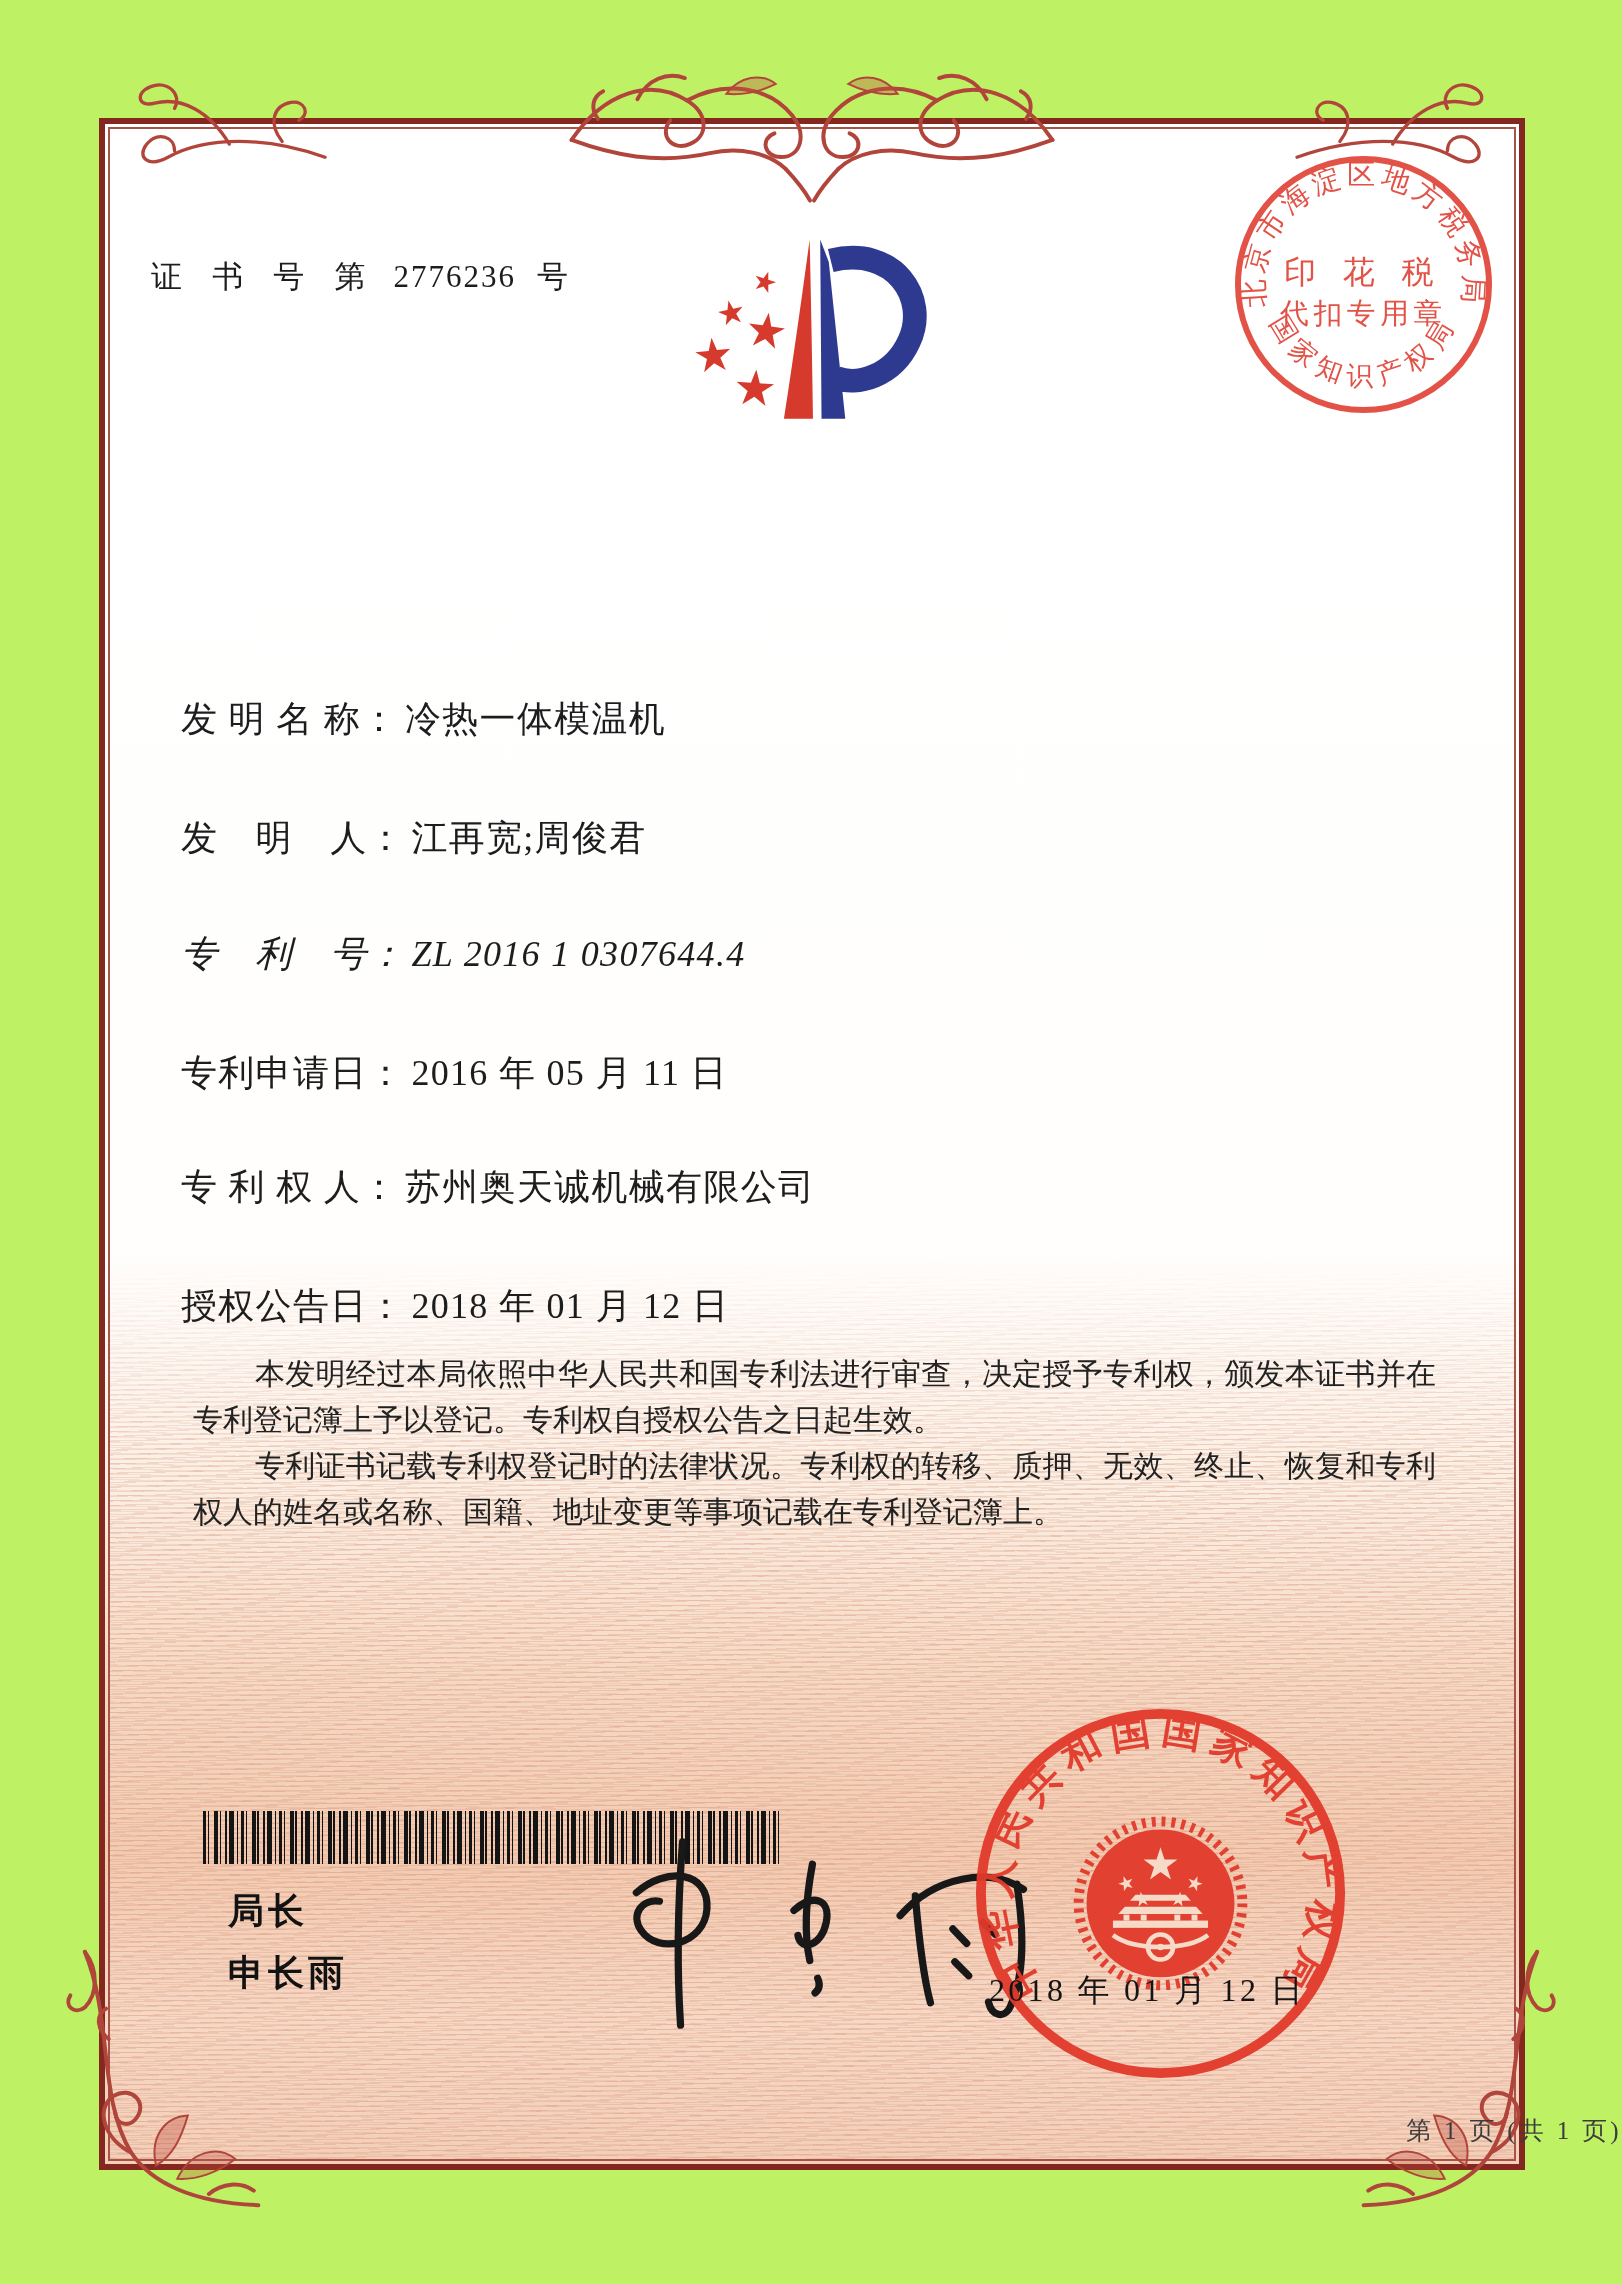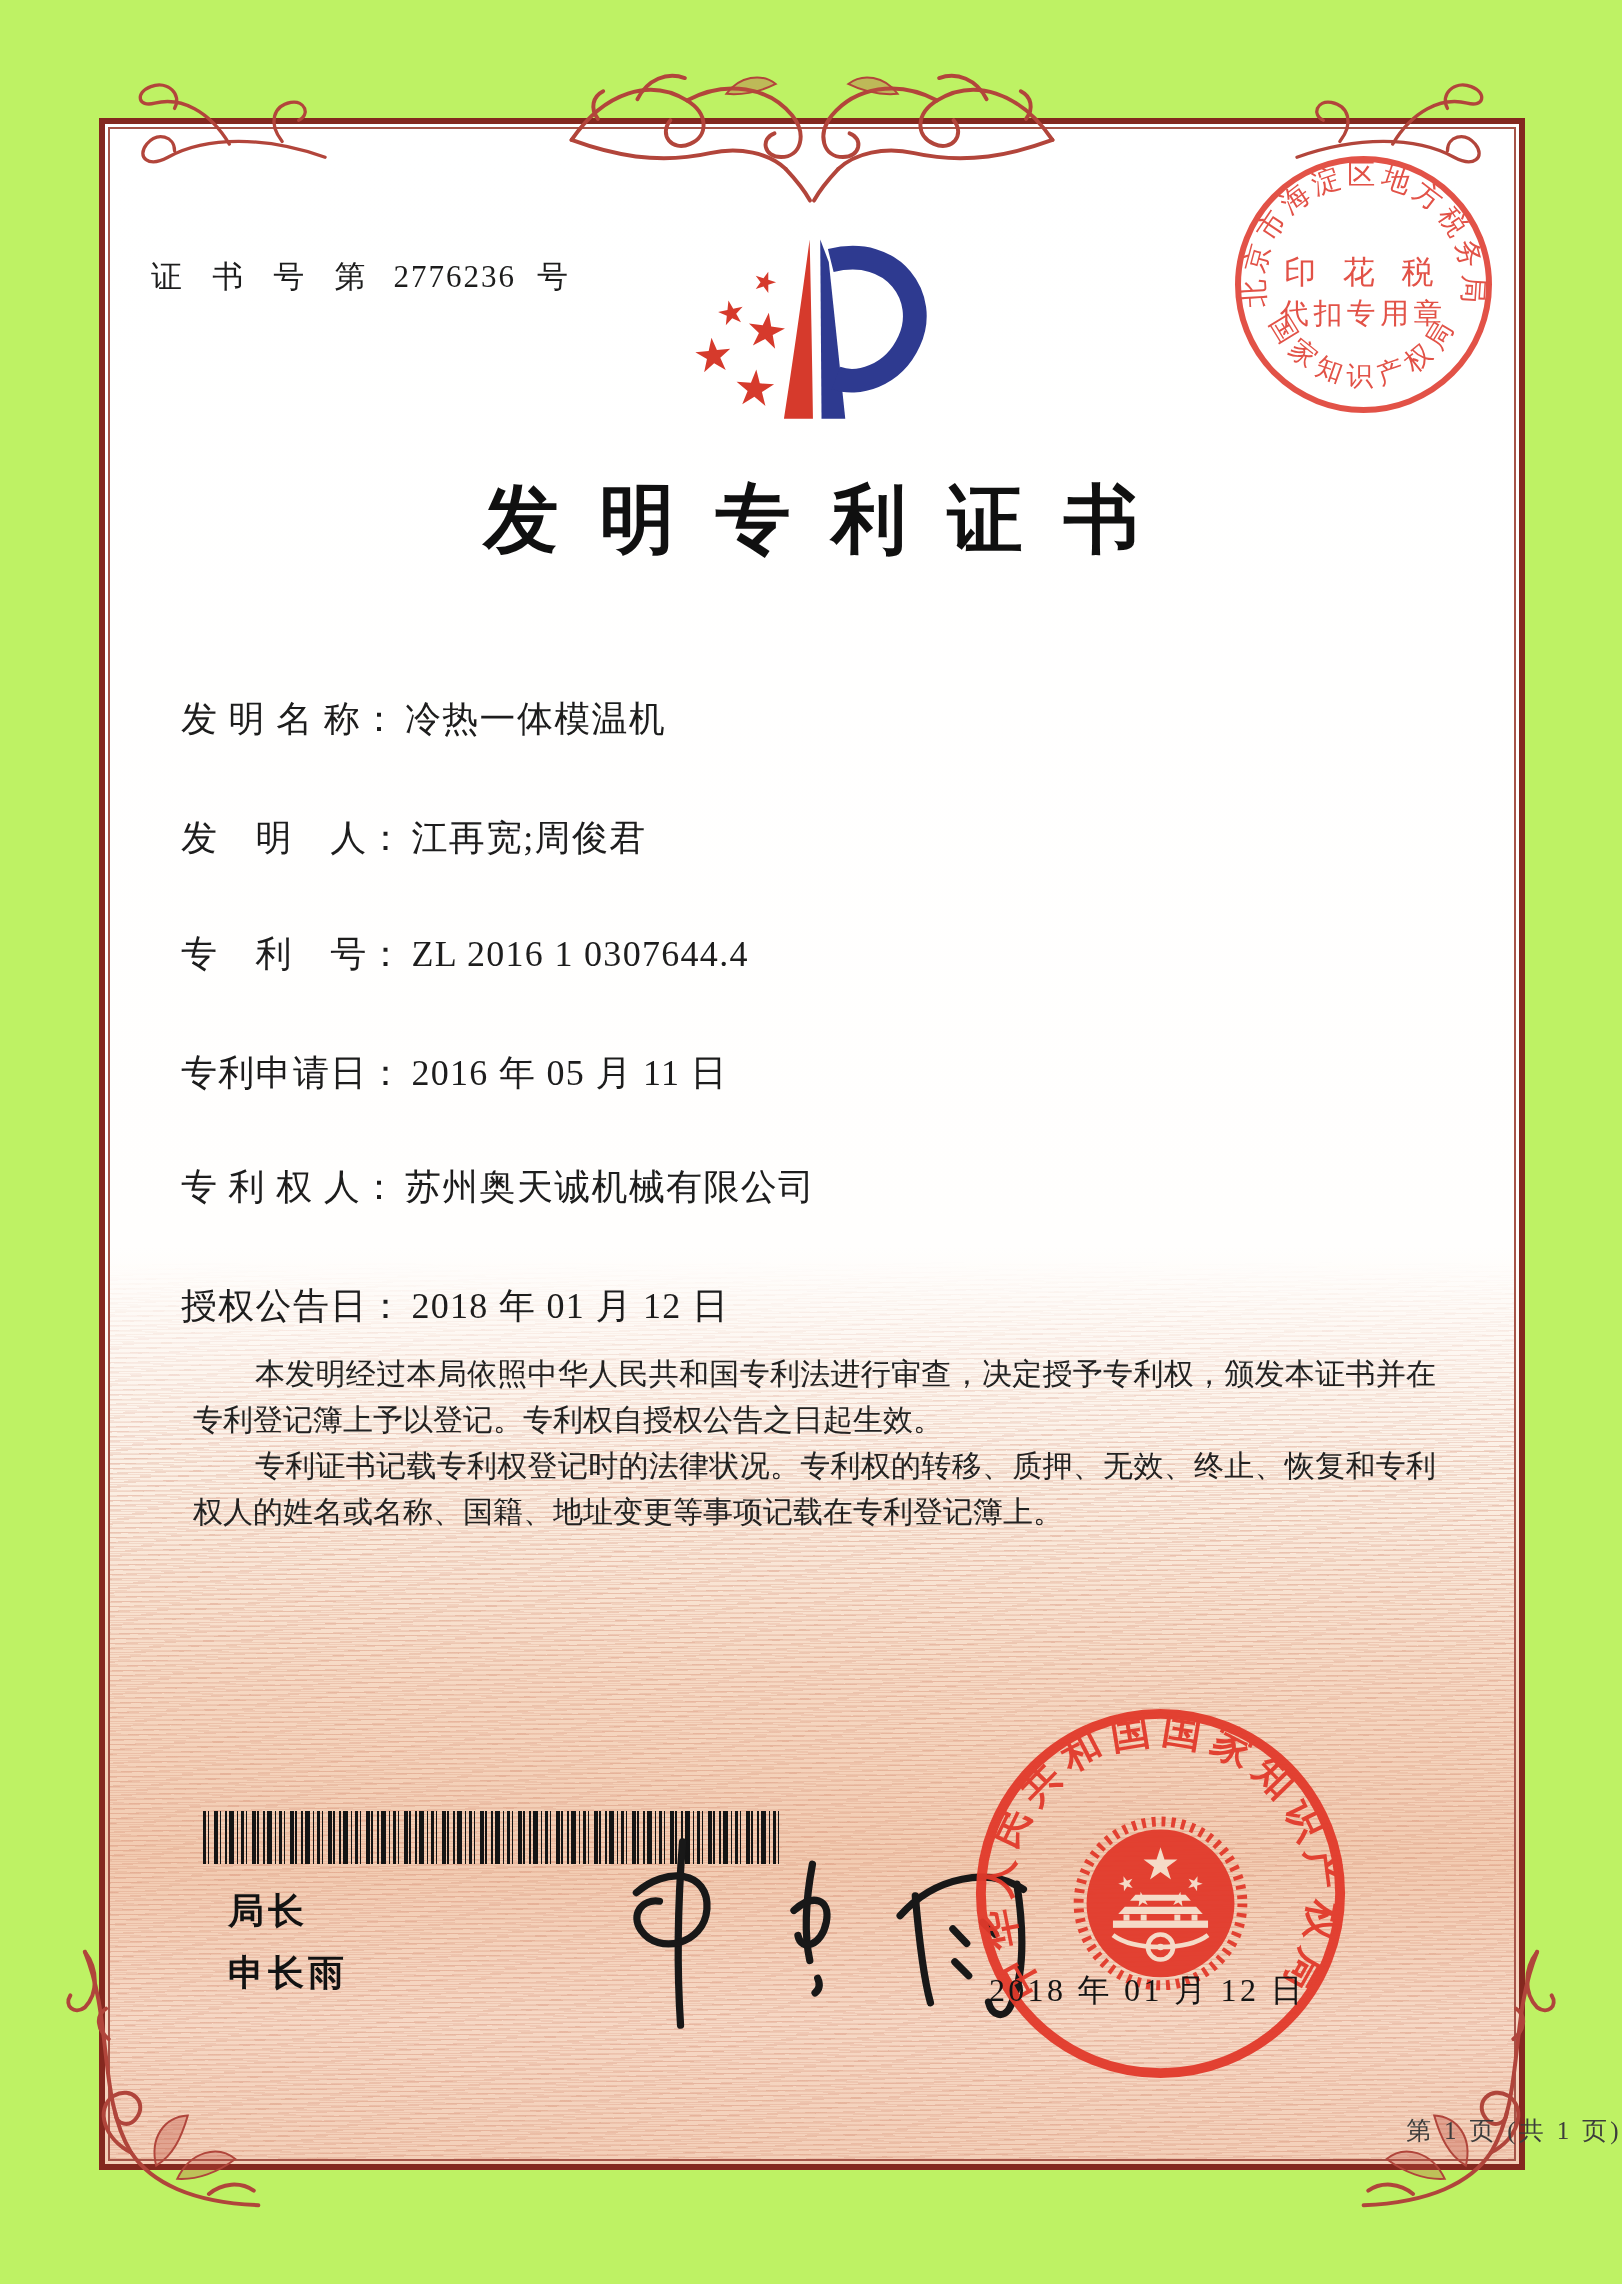--- a/index.html
+++ b/index.html
@@ -38,21 +38,21 @@
   .cert-no .sfx{margin-left:13.2px;}
 
   .title{
     position:absolute; left:0; right:0; top:470px; text-align:center;
     font-size:75px; font-weight:700; letter-spacing:41px; padding-left:41px;
     white-space:nowrap; color:#101010;
   }
 
   .field{position:absolute; left:181px; font-size:36px; letter-spacing:1.3px; white-space:nowrap;}
   .field .val{margin-left:6.6px;}
-  .f0{top:695px;} .f1{top:814px;} .f2{top:930px;}
+  .f0{top:695px;} .f1{top:814px;} .f2{top:930px;font-style:italic;}
   .f3{top:1049px;} .f4{top:1163px;} .f5{top:1282px;}
 
   .body-text{
     position:absolute; left:193px; width:1243px; top:1351px;
     font-size:30px; line-height:46px; text-align:justify;
     word-break:break-all; color:#222;
   }
   .body-text p{margin:0; text-indent:62px;}
 
   .barcode{
@@ -187,21 +187,20 @@
     <text class="seal-text" style="font-size:42px; letter-spacing:7px; fill:#e0453a;">
       <textPath href="#taxTop" startOffset="50%" text-anchor="middle">北京市海淀区地方税务局</textPath>
     </text>
     <text class="seal-text" style="font-size:40px; letter-spacing:11px; fill:#e0453a;">
       <textPath href="#taxBottom" startOffset="50%" text-anchor="middle">国家知识产权局</textPath>
     </text>
     <text x="200" y="198" text-anchor="middle" style="font-size:48px; letter-spacing:14px; fill:#e0453a;">印 花 税</text>
     <text x="200" y="258" text-anchor="middle" style="font-size:43px; letter-spacing:7px; fill:#e0453a;">代扣专用章</text>
   </svg>
 
-  <div class="title">发明专利证书</div>
 
   <div class="field f0">
     <span>发 明 名 称：</span><span class="val">冷热一体模温机</span>
   </div>
   <div class="field f1">
     <span>发　明　人：</span><span class="val">江再宽;周俊君</span>
   </div>
   <div class="field f2">
     <span>专　利　号：</span><span class="val">ZL 2016 1 0307644.4</span>
   </div>

